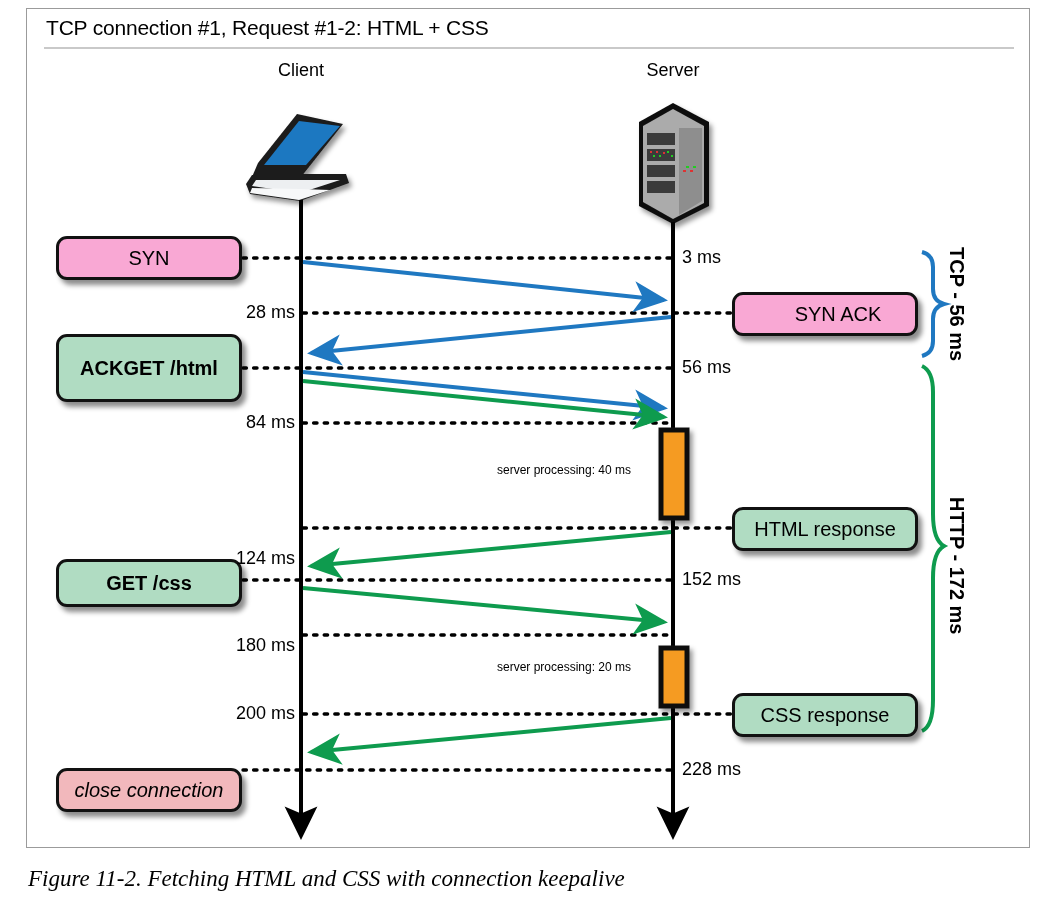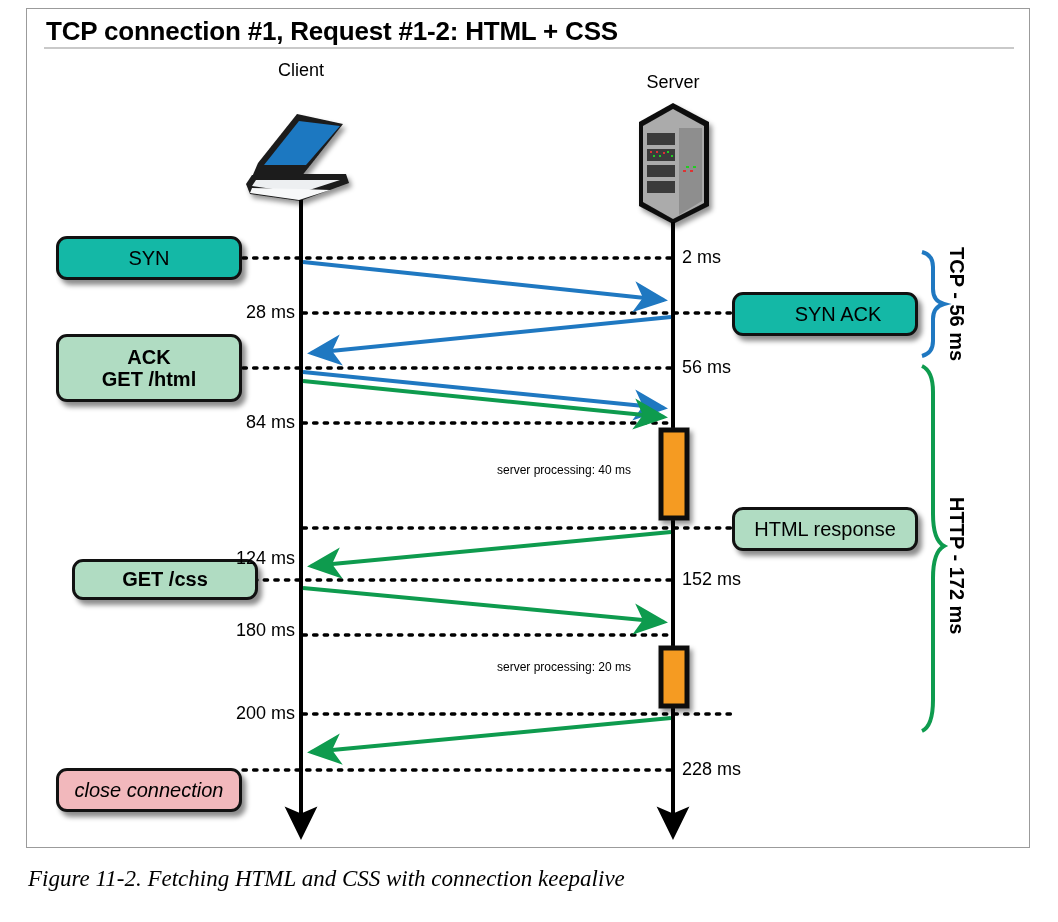--- a/index.html
+++ b/index.html
@@ -2,39 +2,39 @@
 <html><head>
 <meta charset="utf-8">
 <style>
   html,body{margin:0;padding:0;background:#ffffff;}
   body{width:1058px;height:922px;font-family:"Liberation Sans",sans-serif;color:#000;}
   #stage{position:relative;width:1058px;height:922px;overflow:hidden;}
 
   
   .frame{position:absolute;left:26px;top:8px;width:1004px;height:840px;
          border:1.5px solid #9b9b9b;background:#fff;box-sizing:border-box;}
-  .title{position:absolute;left:46px;top:16px;font-size:26px;font-weight:bold;
+  .title{position:absolute;left:46px;top:16px;font-size:21px;font-weight:normal;
          letter-spacing:-0.2px;white-space:nowrap;}
   .title-rule{position:absolute;left:44px;top:47px;width:970px;height:2px;background:#c9c9c9;}
 
   .caption{position:absolute;left:28px;top:866px;font-family:"Liberation Serif",serif;
            font-style:italic;font-size:23px;white-space:nowrap;}
 
   
   .actor-label{position:absolute;font-size:18px;text-align:center;white-space:nowrap;}
 
   
   svg.layer{position:absolute;left:0;top:0;width:1058px;height:922px;overflow:visible;}
 
   
   .mbox{position:absolute;box-sizing:border-box;border:3px solid #111;border-radius:11px;
         display:flex;align-items:center;justify-content:center;text-align:center;
         font-size:20px;line-height:1.12;font-weight:normal;
         box-shadow:4px 5px 5px rgba(0,0,0,0.45);}
-  .mbox.blue{background:#14b8a6;}
+  .mbox.blue{background:#f9a8d4;}
   .mbox.green{background:#B0DCC2;}
   .mbox.pink{background:#F2B8BC;font-style:italic;margin-top:20px;}
   .mbox b{font-weight:bold;}
 
   
   .tlabel{position:absolute;font-size:18px;white-space:nowrap;}
   .tlabel.r{text-align:right;}
 
   
   .note{position:absolute;font-size:12px;white-space:nowrap;}
@@ -46,21 +46,21 @@
 </head>
 <body>
 
 <div id="stage">
 
   <div class="frame"></div>
   <div class="title">TCP connection #1, Request #1-2: HTML + CSS</div>
   <div class="title-rule"></div>
 
   <div class="actor-label" style="left:251px;top:60px;width:100px;">Client</div>
-  <div class="actor-label" style="left:623px;top:72px;width:100px;">Server</div>
+  <div class="actor-label" style="left:623px;top:60px;width:100px;">Server</div>
 
   <svg class="layer" viewBox="0 0 1058 922">
     <defs>
       <marker id="ah-blue" markerWidth="9" markerHeight="9" refX="7.6" refY="4.5" orient="auto">
         <path d="M0,0.6 L8.6,4.5 L0,8.4 L2.3,4.5 Z" fill="#1F78C1"></path>
       </marker>
       <marker id="ah-green" markerWidth="9" markerHeight="9" refX="7.6" refY="4.5" orient="auto">
         <path d="M0,0.6 L8.6,4.5 L0,8.4 L2.3,4.5 Z" fill="#0E9B4E"></path>
       </marker>
       <marker id="ah-black" markerWidth="9" markerHeight="9" refX="6.4" refY="4.5" orient="auto">
@@ -142,49 +142,52 @@
     </g>
 
     <path d="M922,252 q11,3 11,15 l0,22 q0,12 11,15 q-11,3 -11,15 l0,22 q0,12 -11,15" fill="none" stroke="#1F78C1" stroke-width="4"></path>
     <path d="M922,366 q11,5 11,26 l0,122 q0,26 11,32 q-11,6 -11,32 l0,122 q0,26 -11,31" fill="none" stroke="#0E9B4E" stroke-width="4"></path>
   </svg>
 
   <div class="mbox blue" style="left:56px;top:236px;width:186px;height:44px;">
     <span>SYN</span>
   </div>
 
-  <div class="mbox green" style="left:56px;top:334px;width:186px;height:68px;flex-direction:column;">
+  <div class="mbox green" style="left:56px;top:334px;width:186px;height:68px;flex-direction:row;">
     <b>ACK</b>
     <b>GET /html</b>
   </div>
 
-  <div class="mbox green" style="left:56px;top:559px;width:186px;height:41px;margin-left:16px;">
+  <div class="mbox green" style="left:56px;top:559px;width:186px;height:48px;">
     <b>GET /css</b>
   </div>
 
   <div class="mbox pink" style="left:56px;top:748px;width:186px;height:44px;">
     <span>close connection</span>
   </div>
 
   <div class="mbox blue" style="left:732px;top:292px;width:186px;height:44px;padding-left:26px;">
     <span>SYN ACK</span>
   </div>
 
   <div class="mbox green" style="left:732px;top:507px;width:186px;height:44px;justify-content:center;">
     <span>HTML response</span>
   </div>
 
+  <div class="mbox green" style="left:732px;top:693px;width:186px;height:44px;">
+    <span>CSS response</span>
+  </div>
 
   <div class="tlabel r" style="left:180px;top:302px;width:115px;">28 ms</div>
   <div class="tlabel r" style="left:180px;top:412px;width:115px;">84 ms</div>
   <div class="tlabel r" style="left:180px;top:548px;width:115px;">124 ms</div>
-  <div class="tlabel r" style="left:180px;top:620px;width:115px;">180 ms</div>
+  <div class="tlabel r" style="left:180px;top:635px;width:115px;">180 ms</div>
   <div class="tlabel r" style="left:180px;top:703px;width:115px;">200 ms</div>
 
-  <div class="tlabel" style="left:682px;top:247px;">2 ms</div>
+  <div class="tlabel" style="left:682px;top:247px;">3 ms</div>
   <div class="tlabel" style="left:682px;top:357px;">56 ms</div>
   <div class="tlabel" style="left:682px;top:569px;">152 ms</div>
   <div class="tlabel" style="left:682px;top:759px;">228 ms</div>
 
   <div class="note" style="left:497px;top:463px;">server processing: 40 ms</div>
   <div class="note" style="left:497px;top:660px;">server processing: 20 ms</div>
 
   <div class="rot" style="left:968px;top:247px;">TCP - 56 ms</div>
   <div class="rot" style="left:968px;top:497px;">HTTP - 172 ms</div>
 

